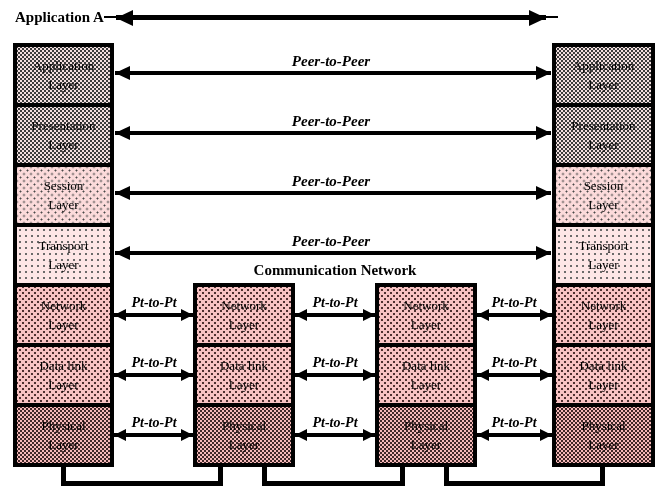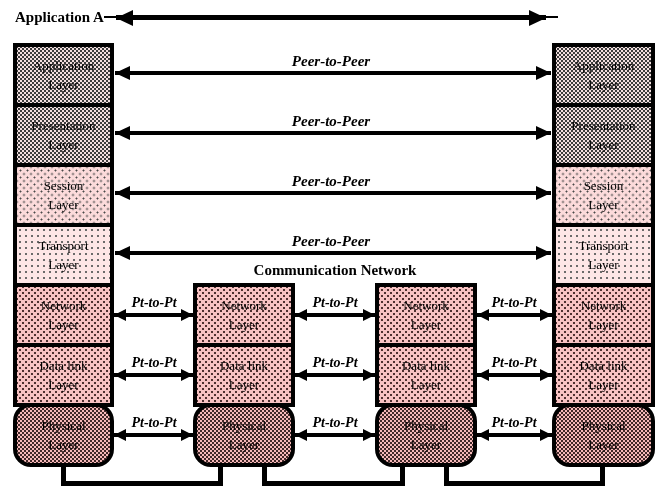--- a/index.html
+++ b/index.html
@@ -32,21 +32,21 @@
   .pat-d { background-color:#fde6e6;
     background-image:radial-gradient(#6a6a6a 0.8px, transparent 1px);
     background-size:6px 6px; }
   .pat-e { background-color:#f8c3c3;
     background-image:radial-gradient(#4e3030 0.9px, transparent 1.1px),
                      radial-gradient(#4e3030 0.9px, transparent 1.1px);
     background-size:6px 6px; background-position:0 0,3px 3px; }
   .pat-f { background-color:#f5b9b9;
     background-image:radial-gradient(#402828 0.9px, transparent 1.1px),
                      radial-gradient(#402828 0.9px, transparent 1.1px);
-    background-size:4px 4px; background-position:0 0,2px 2px;border-radius:18px; }
+    background-size:4px 4px; background-position:0 0,2px 2px; }
 
   
   .darrow { position:absolute; height:4px; background:#000; }
   .darrow::before, .darrow::after { content:""; position:absolute; width:0; height:0; top:50%; }
   .darrow::before { left:0; transform:translateY(-50%);
     border-top:7px solid transparent; border-bottom:7px solid transparent; border-right:15px solid #000; }
   .darrow::after { right:0; transform:translateY(-50%);
     border-top:7px solid transparent; border-bottom:7px solid transparent; border-left:15px solid #000; }
   .darrow.big { height:5px; }
   .darrow.big::before { border-top-width:8px; border-bottom-width:8px; border-right-width:17px; }

